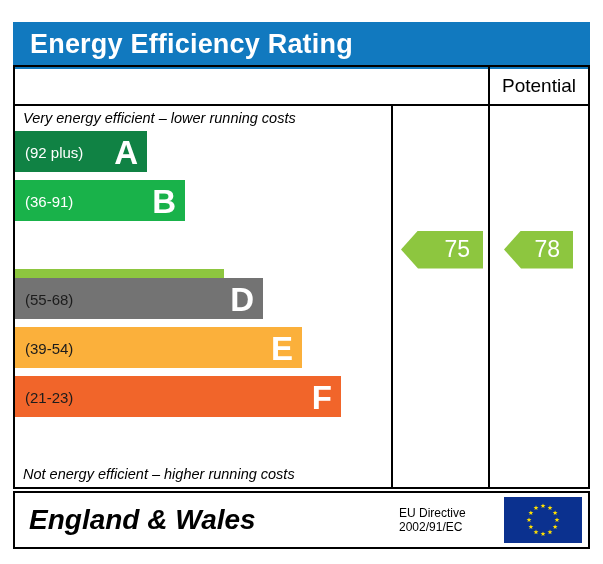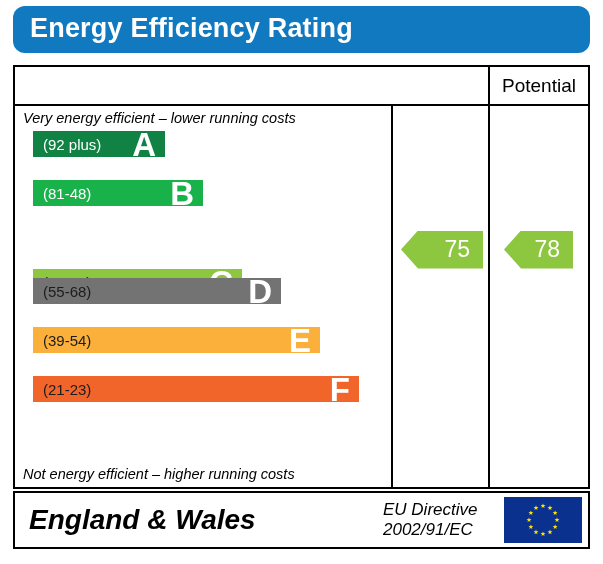--- a/index.html
+++ b/index.html
@@ -18,26 +18,25 @@
   #epc {
     position: relative;
     width: 603px;
     height: 564px;
   }
 
   
   .title-bar {
     position: absolute;
     left: 13px;
-    top: 6px;
+    top: 22px;
     width: 577px;
     height: 47px;
     background: #1179bf;
     box-sizing: border-box;
-    border-radius: 12px;
   }
   .title-text {
     position: absolute;
     left: 17px;
     top: 7px;
     font-size: 27px;
     font-weight: bold;
     color: #ffffff;
     letter-spacing: 0.2px;
     white-space: nowrap;
@@ -103,22 +102,22 @@
   
   .bands {
     position: absolute;
     left: 0;
     top: 64px;
     width: 376px;
     height: 335px;
   }
   .band {
     position: absolute;
-    left: 18px;
-    height: 26px;
+    left: 0;
+    height: 41px;
     box-sizing: border-box;
     padding-left: 7px;
   }
   .band .range {
     position: absolute;
     left: 10px;
     top: 50%;
     transform: translateY(-50%);
     font-size: 15px;
     white-space: nowrap;
@@ -168,27 +167,26 @@
     left: 14px;
     top: 50%;
     transform: translateY(-50%);
     font-size: 28px;
     font-weight: bold;
     white-space: nowrap;
     font-style: italic;
   }
   .directive {
     position: absolute;
-    left: 368px;
-    top: 50%;
-    transform: translateY(-50%);
-    font-size: 17px;
+    left: 384px;
+    top: 50%;
+    transform: translateY(-50%);
+    font-size: 12px;
     line-height: 1.18;
     white-space: nowrap;
-    font-style: italic;
   }
   .eu-flag {
     position: absolute;
     right: 6px;
     top: 50%;
     transform: translateY(-50%);
     width: 78px;
     height: 46px;
     background: #0b318f;
     display: block;
@@ -214,21 +212,21 @@
 
     <div class="caption top">Very energy efficient – lower running costs</div>
     <div class="caption bottom">Not energy efficient – higher running costs</div>
 
     <div class="bands" id="bands-container">
         <div class="band light" style="top: 0px; width: 132px; background: rgb(16, 130, 68);">
           <span class="range">(92 plus)</span>
           <span class="letter">A</span>
         </div>
         <div class="band light" style="top: 49px; width: 170px; background: rgb(25, 178, 74);">
-          <span class="range">(81-48)</span>
+          <span class="range">(36-91)</span>
           <span class="letter">B</span>
         </div>
         <div class="band dark" style="top: 98px; width: 209px; background: rgb(141, 198, 63); margin-top: 40px;">
           <span class="range">(69-80)</span>
           <span class="letter">C</span>
         </div>
         <div class="band dark" style="top: 147px; width: 248px; background: #737373;">
           <span class="range">(55-68)</span>
           <span class="letter">D</span>
         </div>

